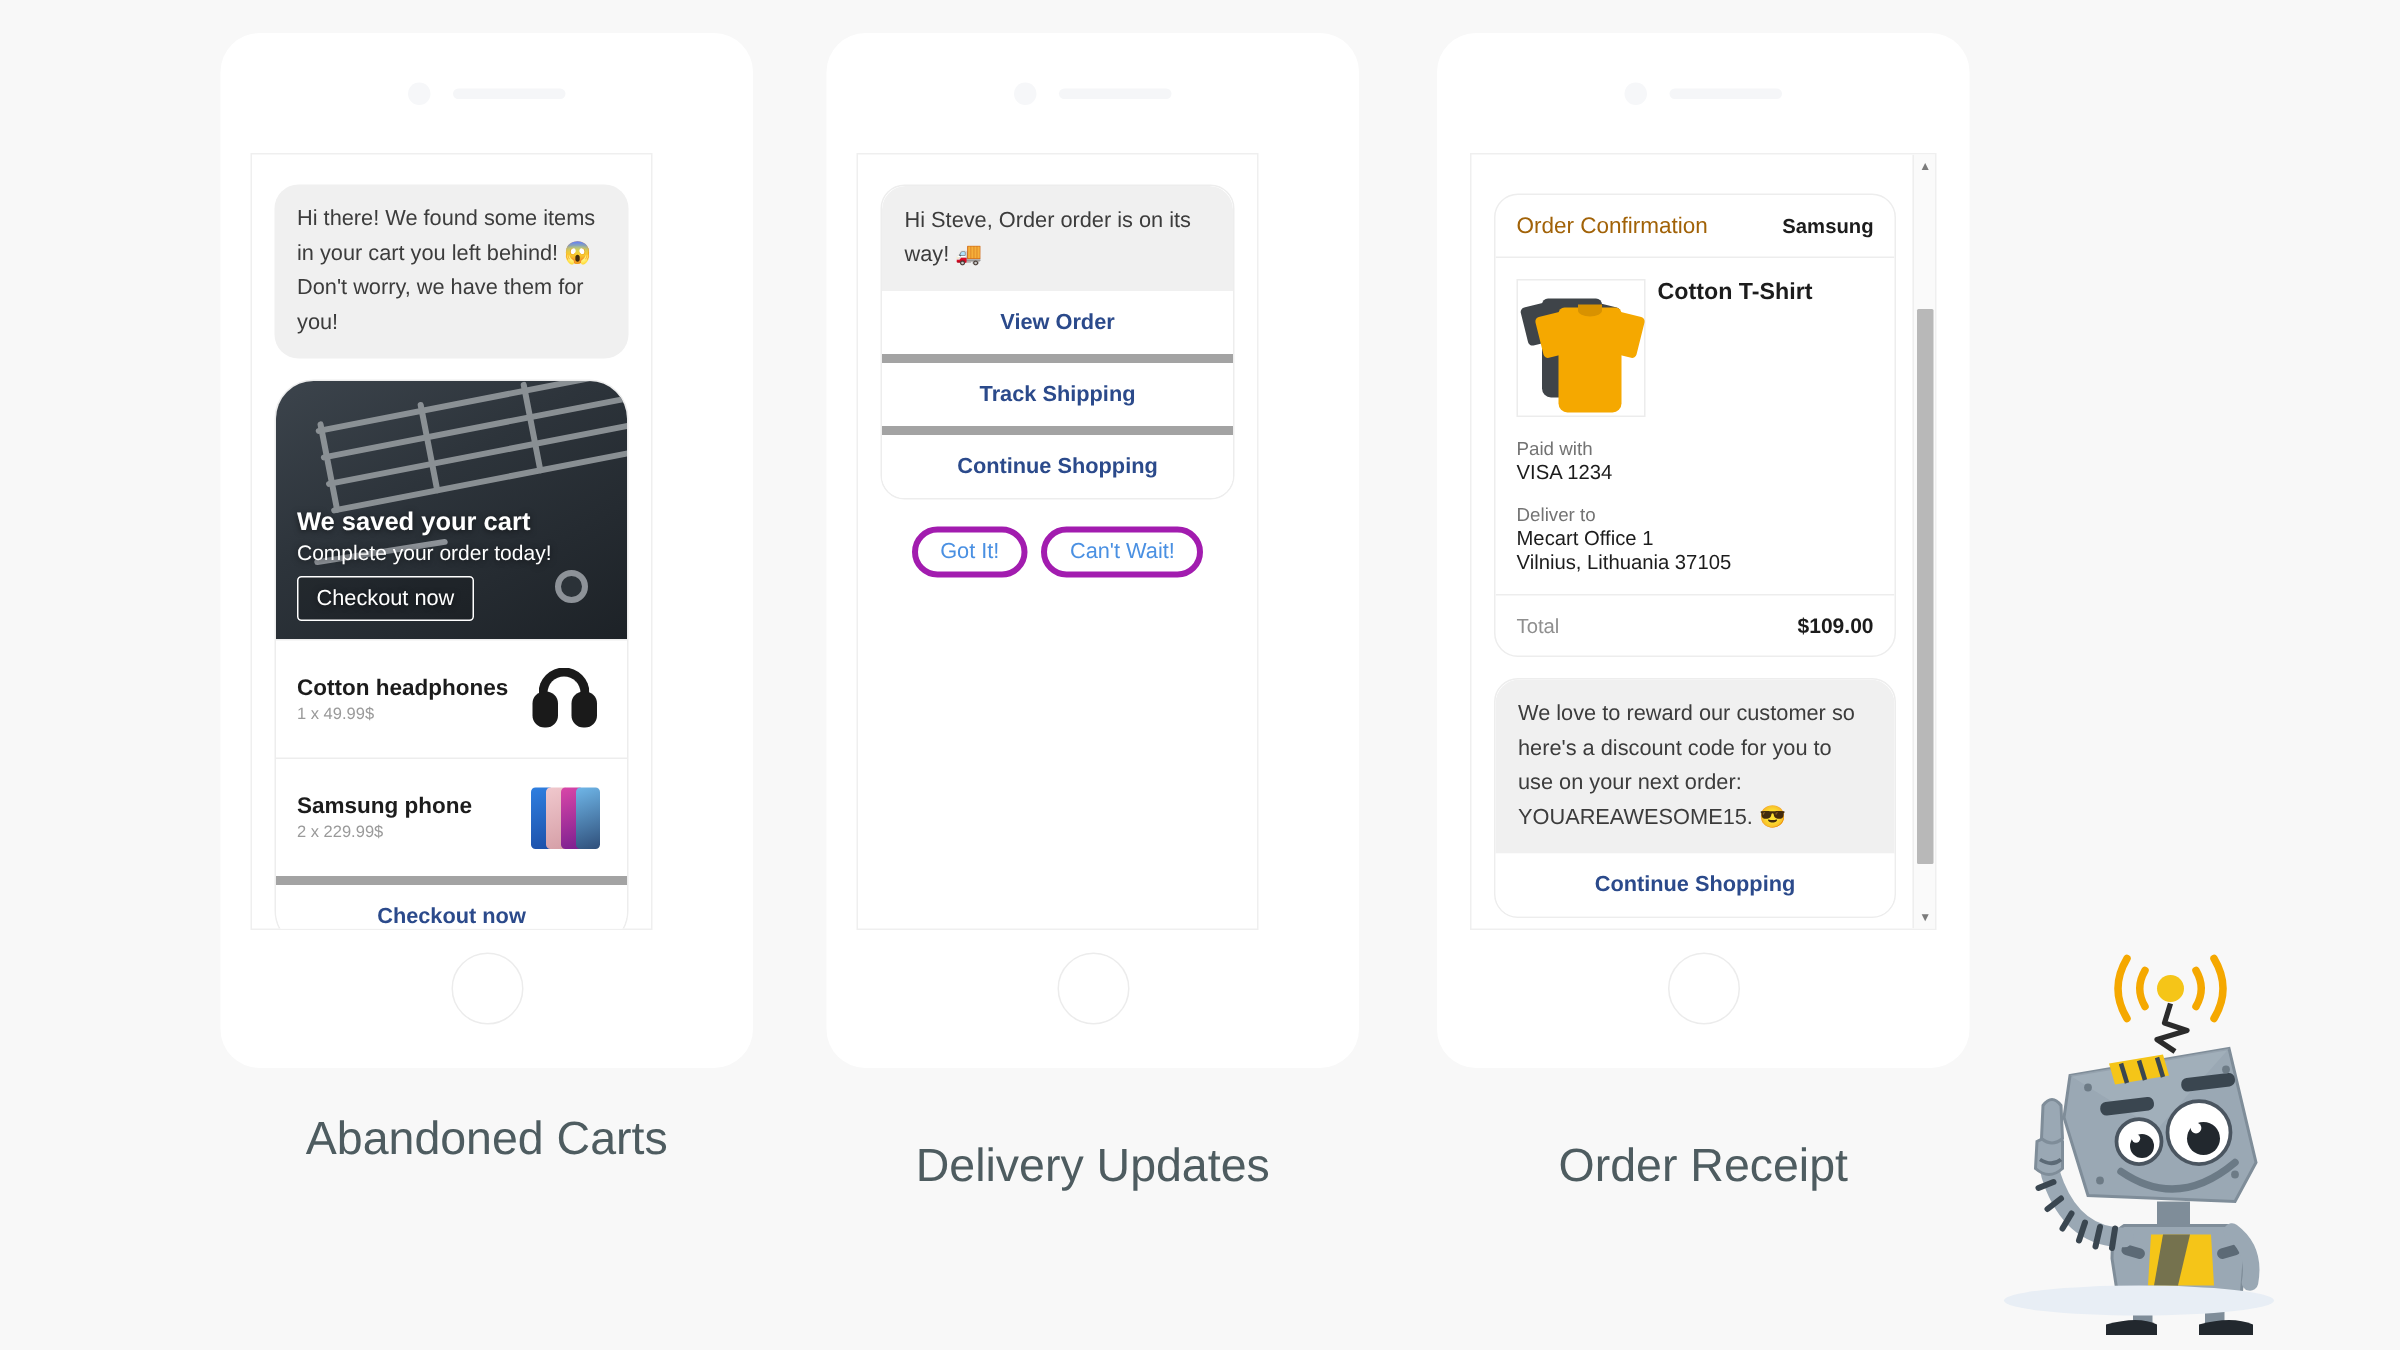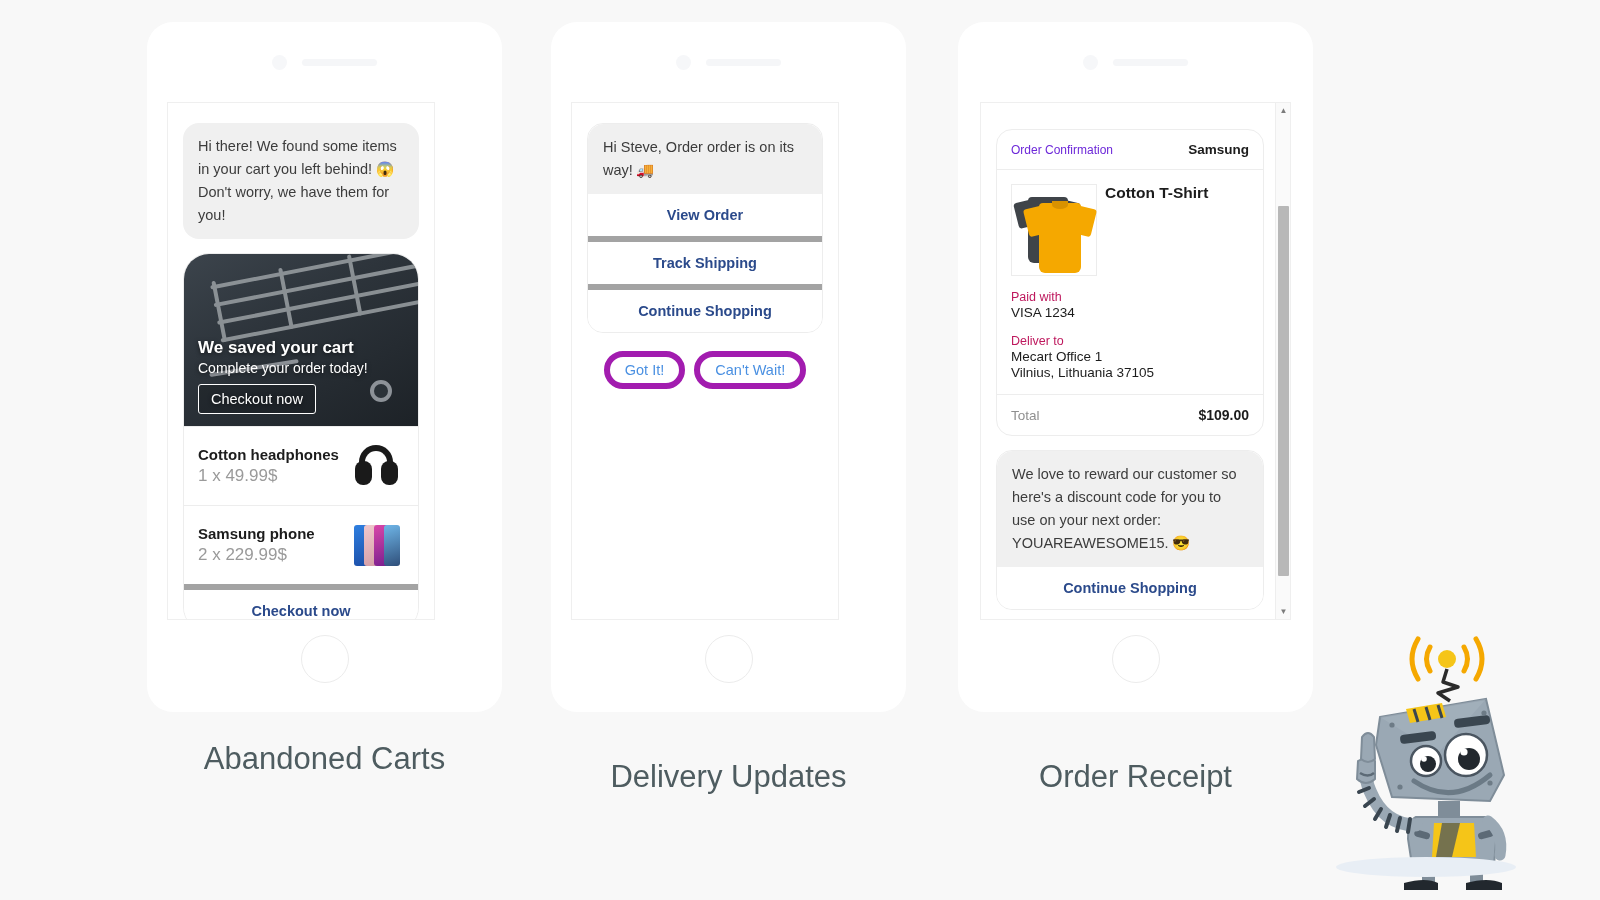--- a/index.html
+++ b/index.html
@@ -134,21 +134,21 @@
     background: rgba(0,0,0,.18);
   }
   .product {
     display: flex; align-items: center;
     padding: 13px 14px;
     border-top: 1px solid #ededed;
     min-height: 71px;
   }
   .product-info { flex: 1; }
   .product-name { font-size: 15px; font-weight: bold; color: #1c1c1c; }
-  .product-price { font-size: 17px; color: #9a9a9a; margin-top: 3px; }
+  .product-price { font-size: 11px; color: #9a9a9a; margin-top: 3px; }
   .product-thumb { width: 56px; height: 52px; position: relative; flex-shrink: 0; }
 
   
   .hp-band {
     position: absolute; left: 11px; top: 5px;
     width: 34px; height: 26px;
     border: 6px solid #1a1a1a;
     border-bottom: none;
     border-radius: 20px 20px 0 0;
   }
@@ -163,57 +163,57 @@
   
   .ph-s { position: absolute; top: 6px; width: 15px; height: 41px; border-radius: 3px; }
   .ph-s.a { left: 6px;  background: linear-gradient(160deg,#2f7fe0,#1c4fa8); }
   .ph-s.b { left: 16px; background: linear-gradient(160deg,#f0c8cd,#d59ea6); }
   .ph-s.c { left: 26px; background: linear-gradient(160deg,#d946a8,#7a1f8f); }
   .ph-s.d { left: 36px; width: 16px; background: linear-gradient(160deg,#6fb6e8,#2f4f7a); }
 
   
   .quick-row { display: flex; justify-content: center; gap: 9px; margin-top: 18px; }
   .pill {
-    border: 6px solid #a21caf;
+    border: 4px solid #a21caf;
     border-radius: 20px;
     padding: 5px 15px;
     font-size: 14.5px;
     color: #4a90e2;
     background: #fff;
     cursor: pointer;
     white-space: nowrap;
   }
 
   
   .receipt { margin-top: 6px; }
   .receipt-head {
     display: flex; justify-content: space-between; align-items: center;
     padding: 12px 14px;
     border-bottom: 1px solid #ededed;
   }
-  .receipt-head .lbl { font-size: 12px; color: #6d28d9; }
+  .receipt-head .lbl { font-size: 15px; color: #a16207; }
   .receipt-head .brand { font-size: 13.5px; font-weight: bold; color: #1c1c1c; }
   .receipt-body { padding: 14px; }
   .receipt-item { display: flex; align-items: flex-start; gap: 8px; font-weight: bold; }
   .tshirt-box {
     width: 86px; height: 92px;
     border: 1px solid #ececec;
     position: relative;
     flex-shrink: 0;
     background: #fff;
   }
   .tshirt { position: absolute; }
   .tshirt .body { position: absolute; border-radius: 4px 4px 6px 6px; }
   .tshirt .slv  { position: absolute; border-radius: 3px; }
   .tshirt .collar {
     position: absolute; border-radius: 0 0 50% 50%;
   }
   .item-name { font-size: 15.5px; color: #1c1c1c; }
   .field { margin-top: 14px; }
-  .field-label { font-size: 12.5px; color: #be185d; }
+  .field-label { font-size: 12.5px; color: #737373; }
   .field-value { font-size: 13.5px; color: #1c1c1c; margin-top: 1px; }
   .receipt-total {
     display: flex; justify-content: space-between; align-items: center;
     padding: 12px 14px;
     border-top: 1px solid #ededed;
   }
   .receipt-total .lbl { font-size: 13.5px; color: #8f8f8f; }
   .receipt-total .amt { font-size: 14px; font-weight: bold; color: #1c1c1c; }
 
   

